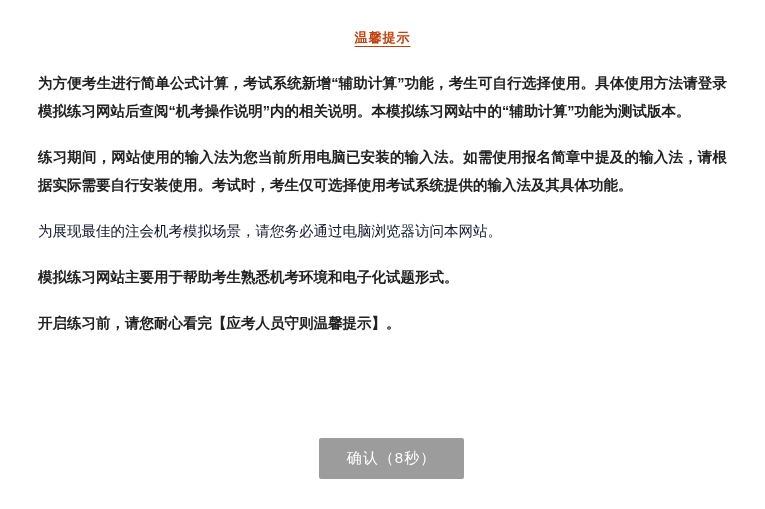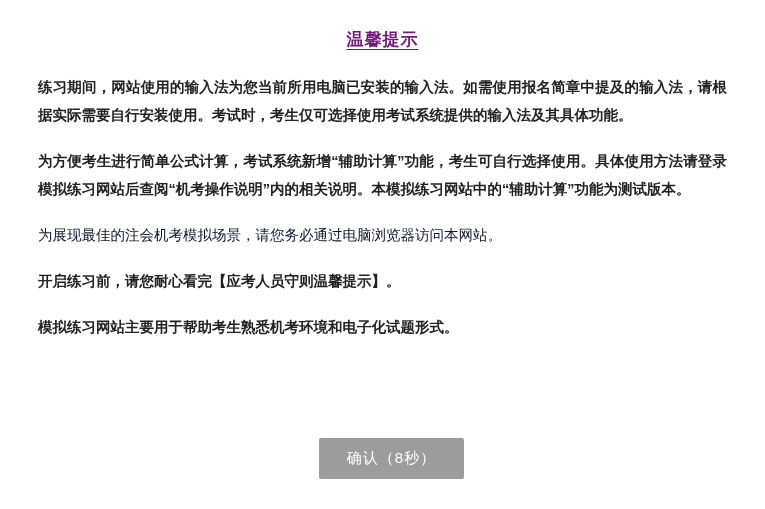--- a/index.html
+++ b/index.html
@@ -20,23 +20,23 @@
     height: 509px;
     box-sizing: border-box;
     padding: 0;
   }
   .title-wrap {
     text-align: center;
     padding-top: 28px;
   }
   .title {
     display: inline-block;
-    font-size: 17px;
+    font-size: 13px;
     font-weight: bold;
-    color: #701a75;
+    color: #c2410c;
     text-decoration: underline;
     text-underline-offset: 4px;
     letter-spacing: 1px;
   }
   .body {
     padding: 22px 38px 0 38px;
   }
   p.para {
     margin: 0 0 18px 0;
     font-size: 14.5px;
@@ -77,24 +77,24 @@
 </head>
 <body>
 
 <div class="dialog">
 
   <div class="title-wrap">
     <span class="title">温馨提示</span>
   </div>
 
   <div class="body">
+    <p class="para bold">为方便考生进行简单公式计算，考试系统新增“辅助计算”功能，考生可自行选择使用。具体使用方法请登录模拟练习网站后查阅“机考操作说明”内的相关说明。本模拟练习网站中的“辅助计算”功能为测试版本。</p>
     <p class="para bold">练习期间，网站使用的输入法为您当前所用电脑已安装的输入法。如需使用报名简章中提及的输入法，请根据实际需要自行安装使用。考试时，考生仅可选择使用考试系统提供的输入法及其具体功能。</p>
-    <p class="para bold">为方便考生进行简单公式计算，考试系统新增“辅助计算”功能，考生可自行选择使用。具体使用方法请登录模拟练习网站后查阅“机考操作说明”内的相关说明。本模拟练习网站中的“辅助计算”功能为测试版本。</p>
     <p class="para normal">为展现最佳的注会机考模拟场景，请您务必通过电脑浏览器访问本网站。</p>
+    <p class="para bold">模拟练习网站主要用于帮助考生熟悉机考环境和电子化试题形式。</p>
     <p class="para bold">开启练习前，请您耐心看完【应考人员守则温馨提示】。</p>
-    <p class="para bold">模拟练习网站主要用于帮助考生熟悉机考环境和电子化试题形式。</p>
   </div>
 
   <div class="footer">
     <button class="confirm-btn">确认（8秒）</button>
   </div>
 
 </div>
 
 </body></html>

